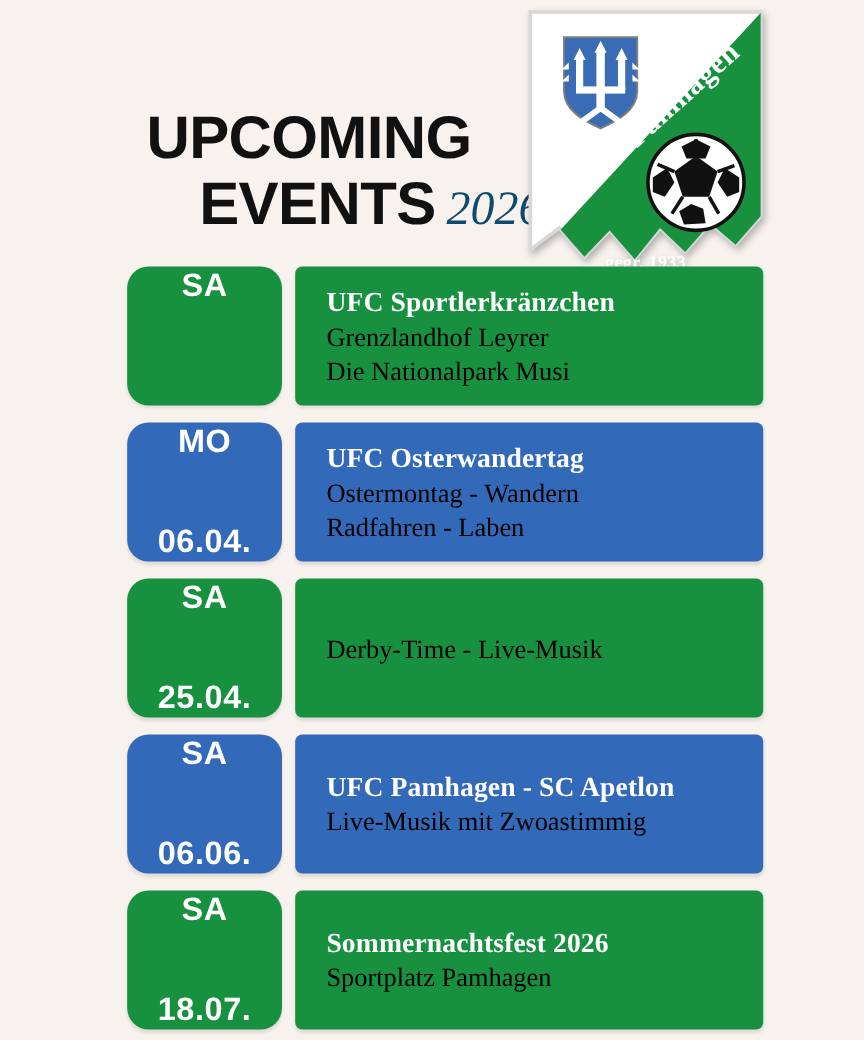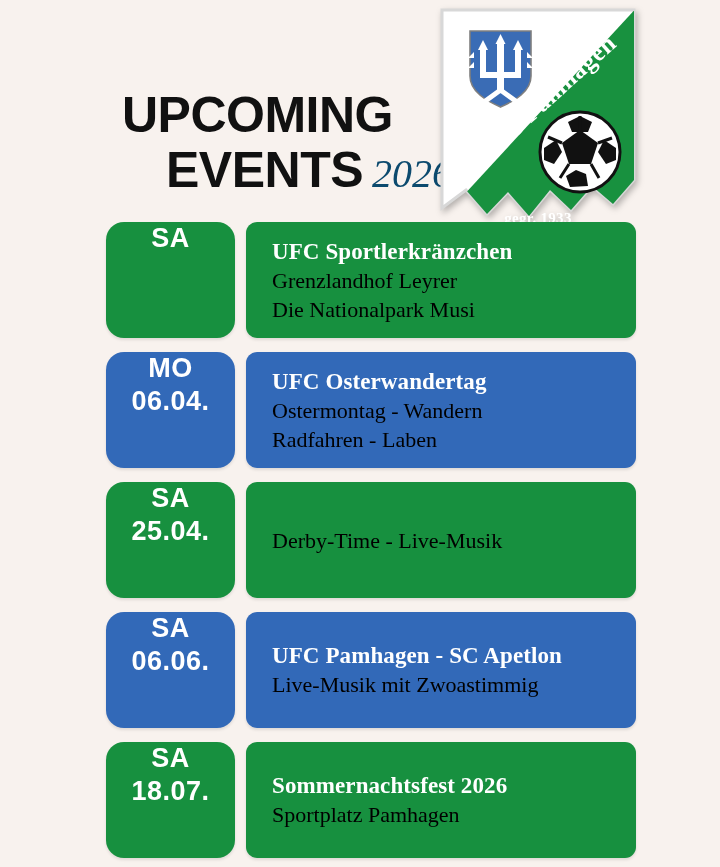--- a/index.html
+++ b/index.html
@@ -110,41 +110,41 @@
   .event-row:last-child {
     margin-bottom: 0;
   }
   .date-box {
     width: 129px;
     flex: 0 0 129px;
     border-radius: 18px;
     display: flex;
     flex-direction: column;
     align-items: center;
-    justify-content: flex-start;
+    justify-content: space-between;
     color: #ffffff;
     box-shadow: 0 2px 3px rgba(0,0,0,0.10);
   }
   .date-day {
     font-family: "Liberation Sans", sans-serif;
     font-weight: bold;
     font-size: 27px;
     line-height: 32px;
     letter-spacing: 0.5px;
   }
   .date-num {
     font-family: "Liberation Sans", sans-serif;
     font-weight: bold;
     font-size: 27px;
     line-height: 34px;
     letter-spacing: 0.5px;
   }
   .info-box {
     flex: 1 1 auto;
-    border-radius: 11px;
+    border-radius: 6px;
     display: flex;
     flex-direction: column;
     justify-content: center;
     padding: 0 0 0 26px;
     color: #ffffff;
     box-shadow: 0 2px 3px rgba(0,0,0,0.10);
   }
   .info-title {
     font-family: "Liberation Serif", serif;
     font-weight: bold;

